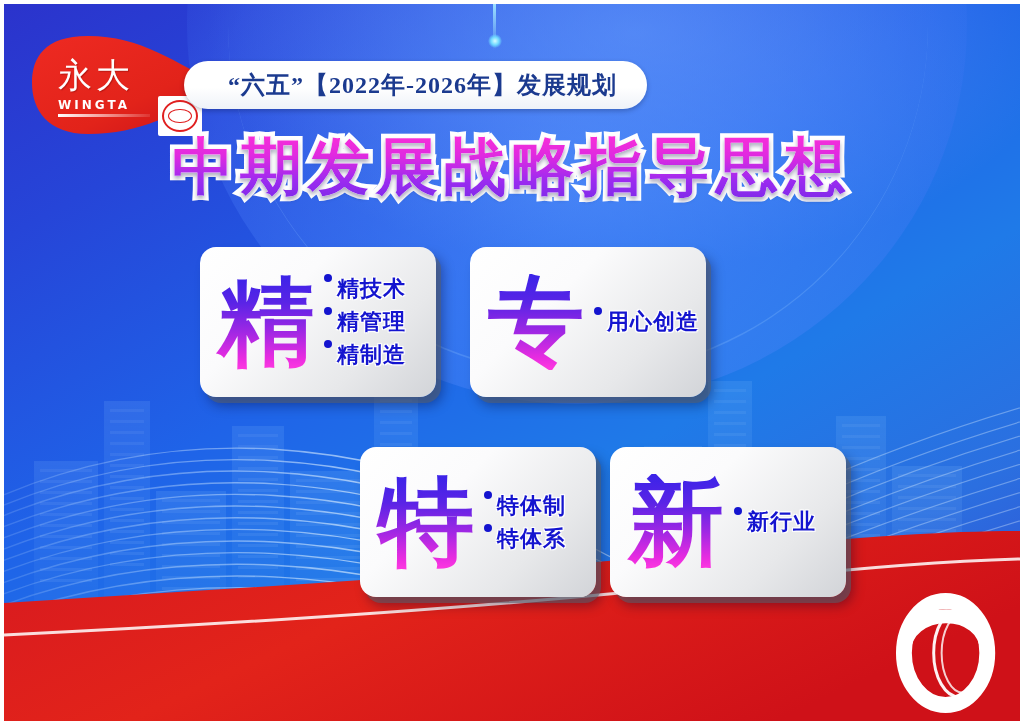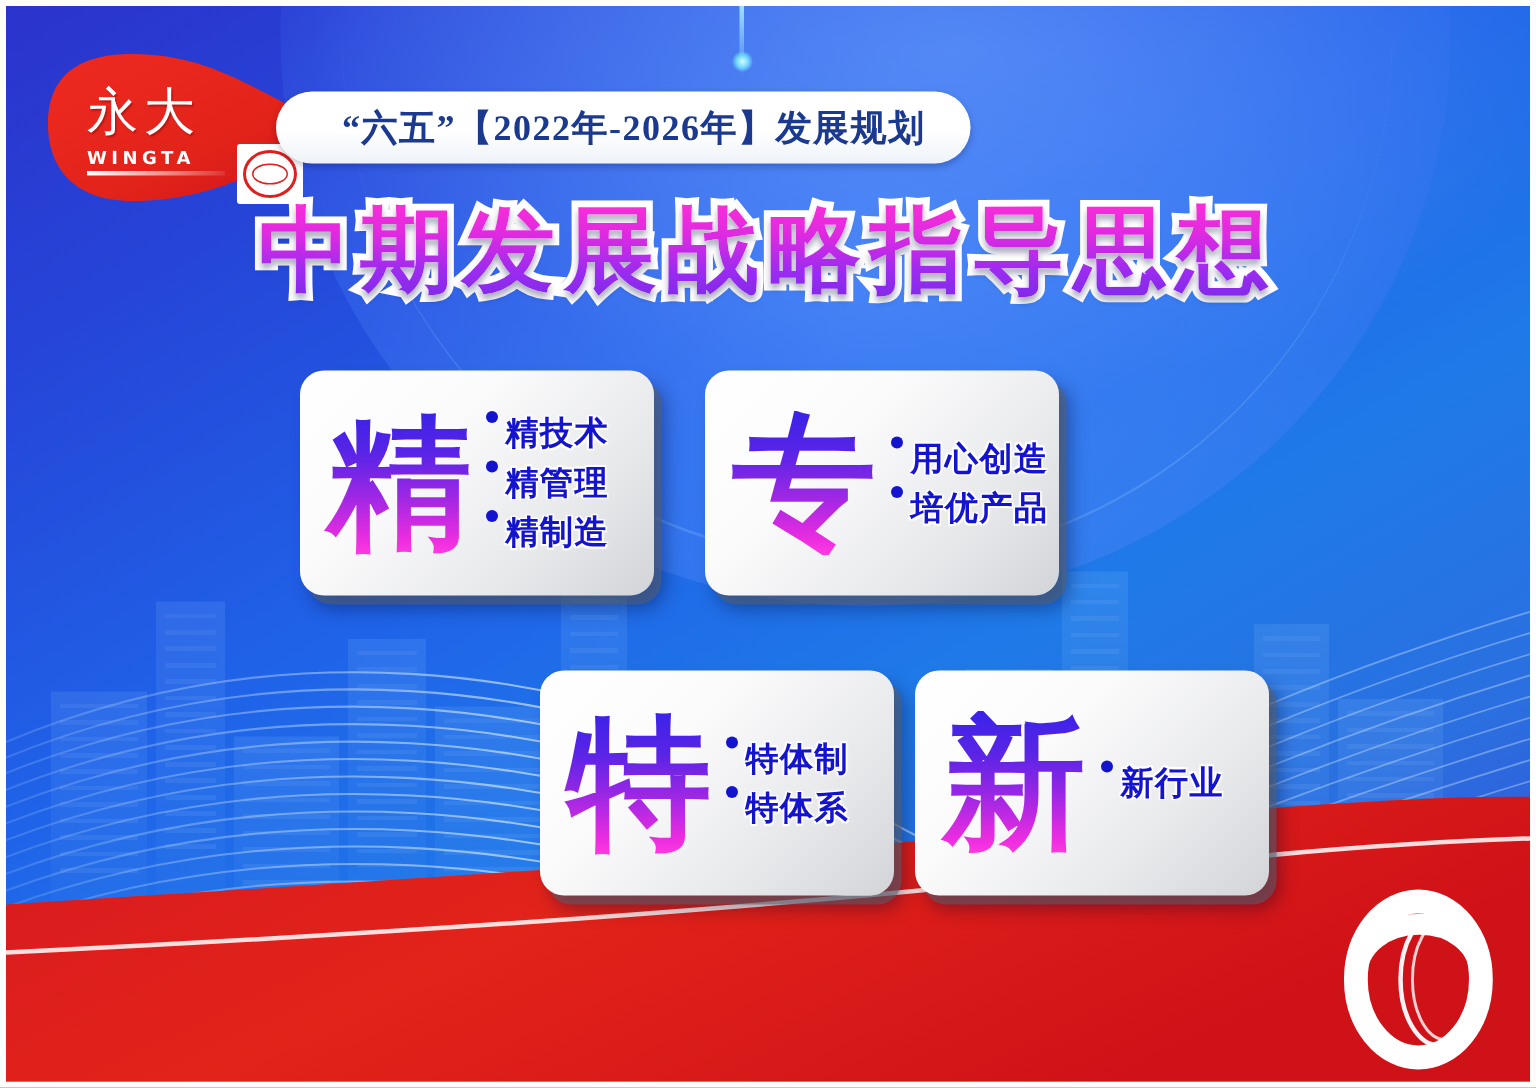--- a/index.html
+++ b/index.html
@@ -228,24 +228,20 @@
     </div>
   </div>
 
   <div class="card" id="card-2">
     <div class="big">专</div>
     <div class="list">
       <div class="li">
           <span class="dot"></span>
           <span>用心创造</span>
         </div>
-      <div class="li">
-          <span class="dot"></span>
-          <span>培优产品</span>
-        </div>
     </div>
   </div>
 
   <div class="card" id="card-3">
     <div class="big">特</div>
     <div class="list">
       <div class="li">
           <span class="dot"></span>
           <span>特体制</span>
         </div>

